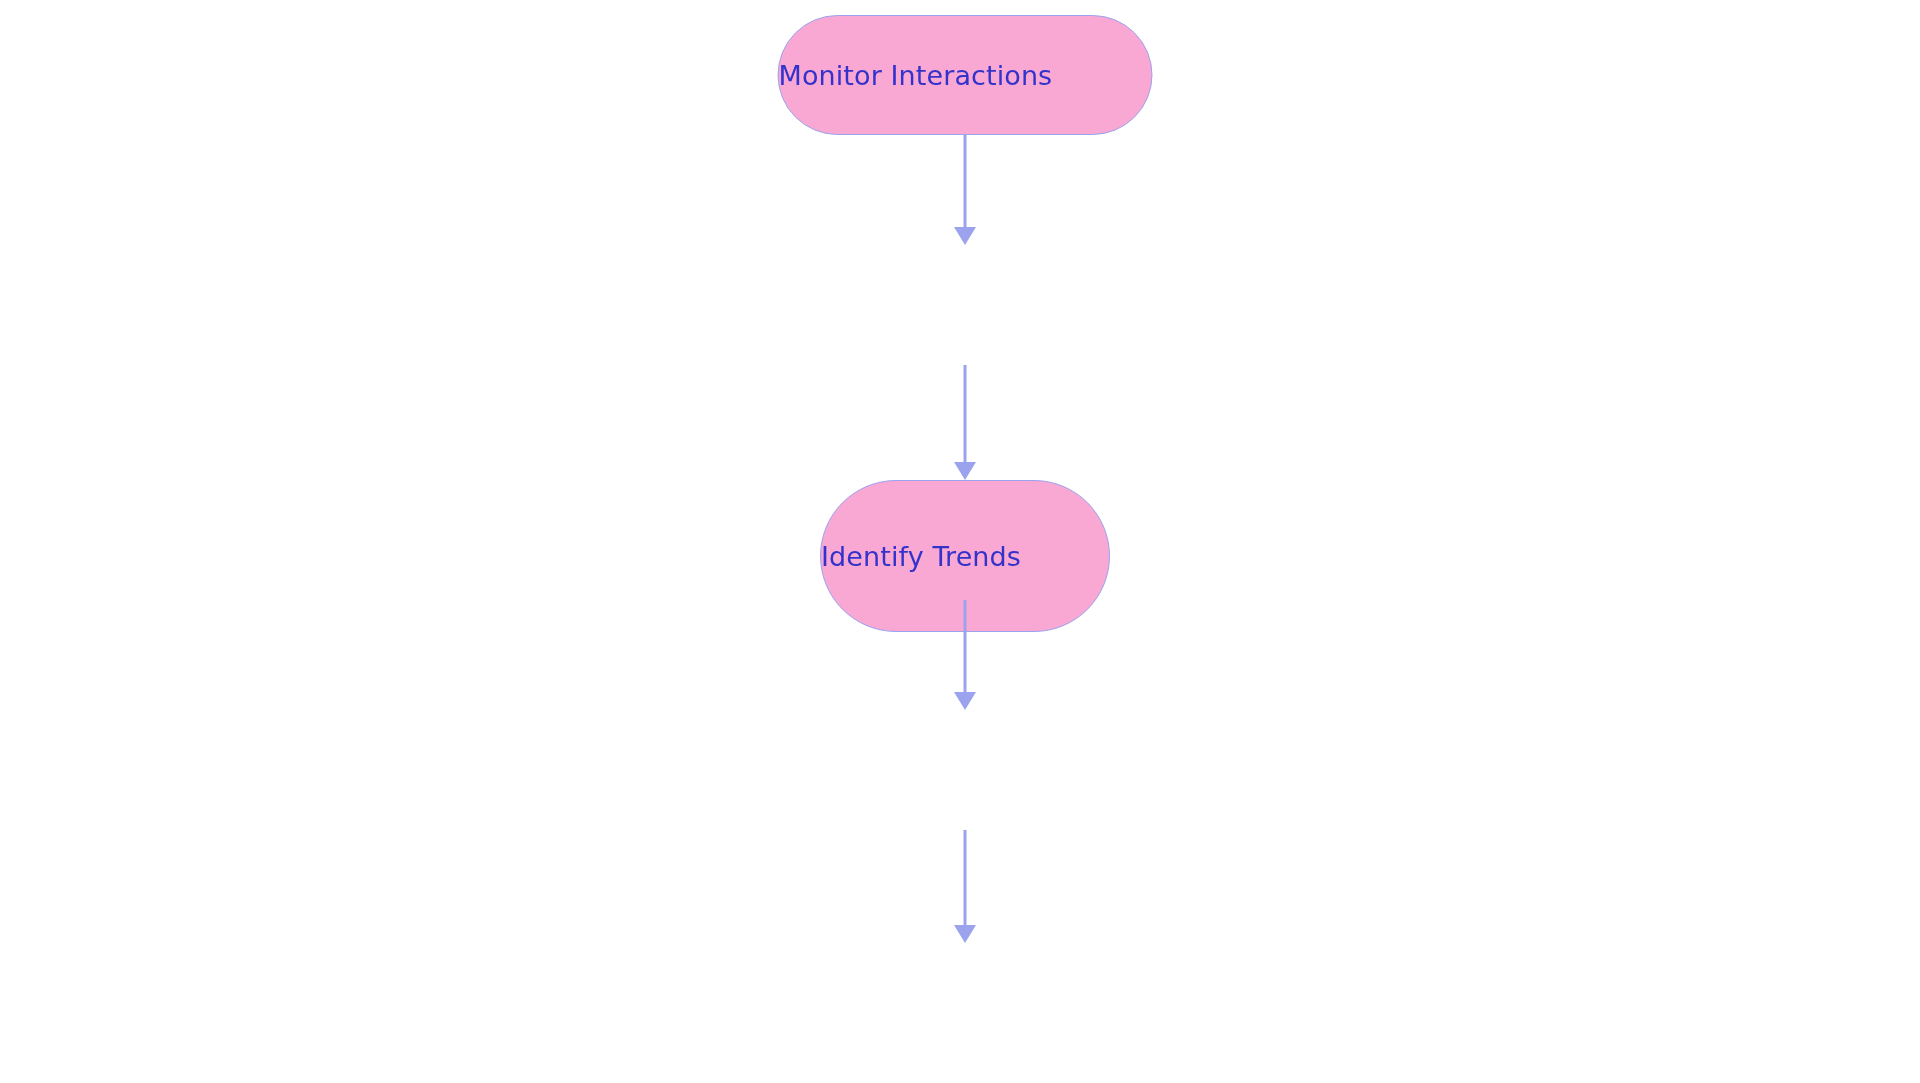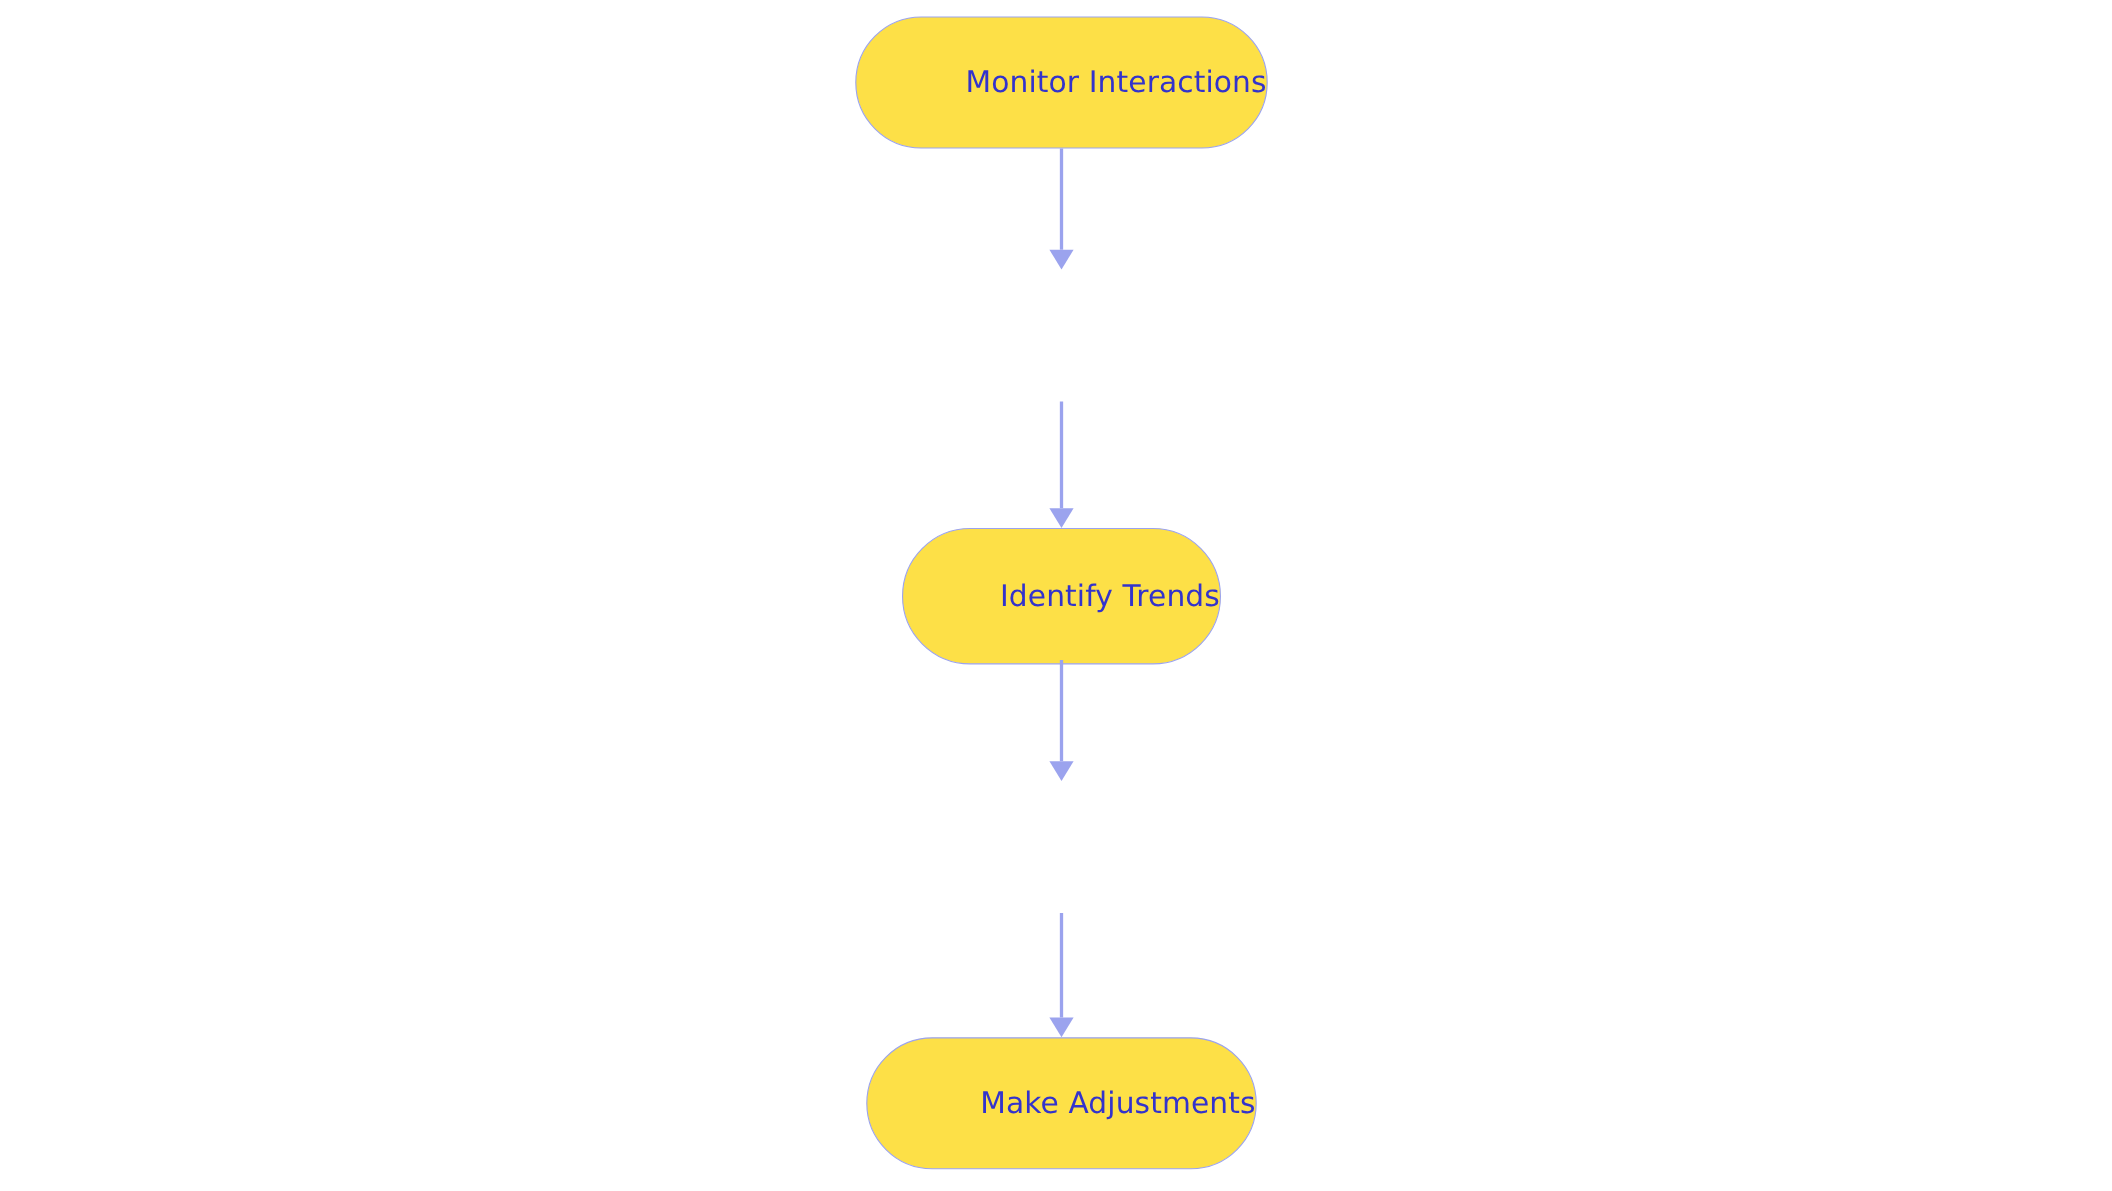--- a/index.html
+++ b/index.html
@@ -21,43 +21,43 @@
     height: 1083px;
     background: #ffffff;
   }
 
   
   .node {
     position: absolute;
     box-sizing: border-box;
     display: flex;
     align-items: center;
-    justify-content: flex-end;
-    background: #fde047;
+    justify-content: flex-start;
+    background: #f9a8d4;
     border: 1.6px solid #9ba3ee;
     border-radius: 999px;
     left: 50%;
     transform: translateX(-50%);
     margin-left: 5px; 
   }
   .node-label {
     font-family: "DejaVu Sans", "Liberation Sans", sans-serif;
     font-size: 27px;
     font-weight: 400;
     color: #3333cc;
     letter-spacing: 0.1px;
     white-space: nowrap;
     line-height: 1;
     user-select: none;
   }
 
   
   #node-0 { width: 375px; height: 120px; top: 15px;  }
   #node-1 { width: 500px; height: 120px; top: 245px; }
-  #node-2 { width: 290px; height: 124px; top: 480px; }
+  #node-2 { width: 290px; height: 152px; top: 480px; }
   #node-3 { width: 395px; height: 120px; top: 710px; }
   #node-4 { width: 355px; height: 120px; top: 943px; }
 
   
   .connector {
     position: absolute;
     left: 50%;
     transform: translateX(-50%);
     margin-left: 5px;
     width: 24px;
@@ -119,17 +119,14 @@
     <div class="stem"></div>
     <div class="head"></div>
   </div>
 
 
   <div class="connector" id="edge-3">
     <div class="stem"></div>
     <div class="head"></div>
   </div>
 
-  <div class="node" id="node-4">
-    <span class="node-label">Make Adjustments</span>
-  </div>
 
 </div>
 
 </body></html>

